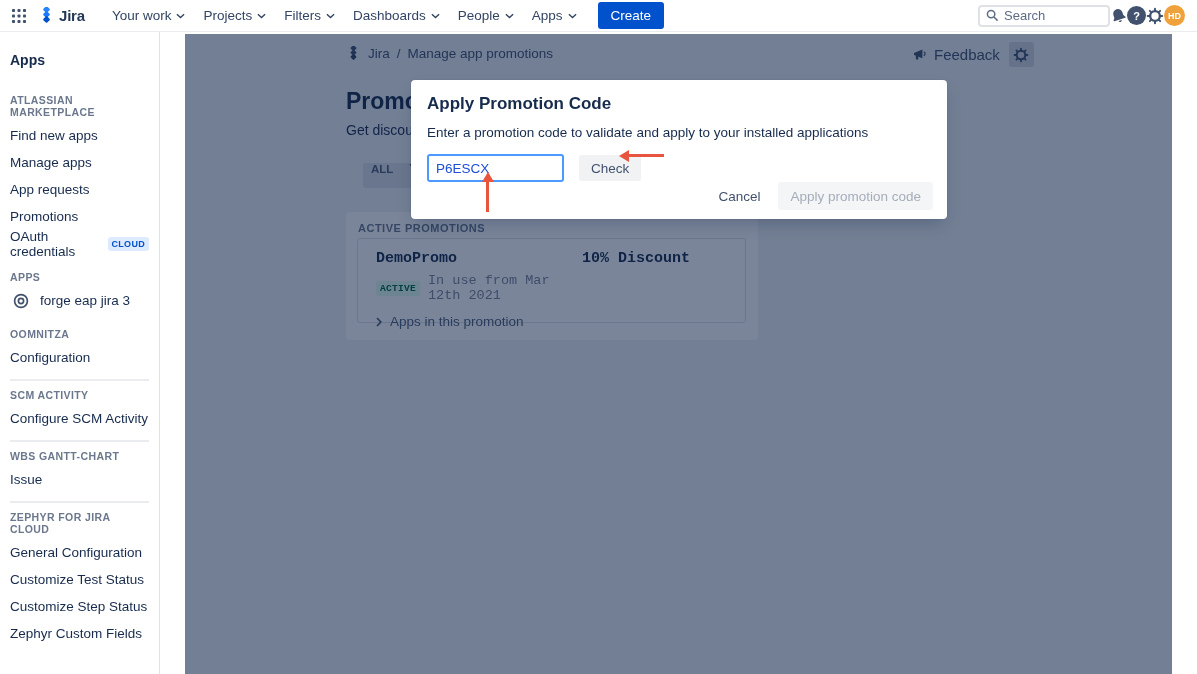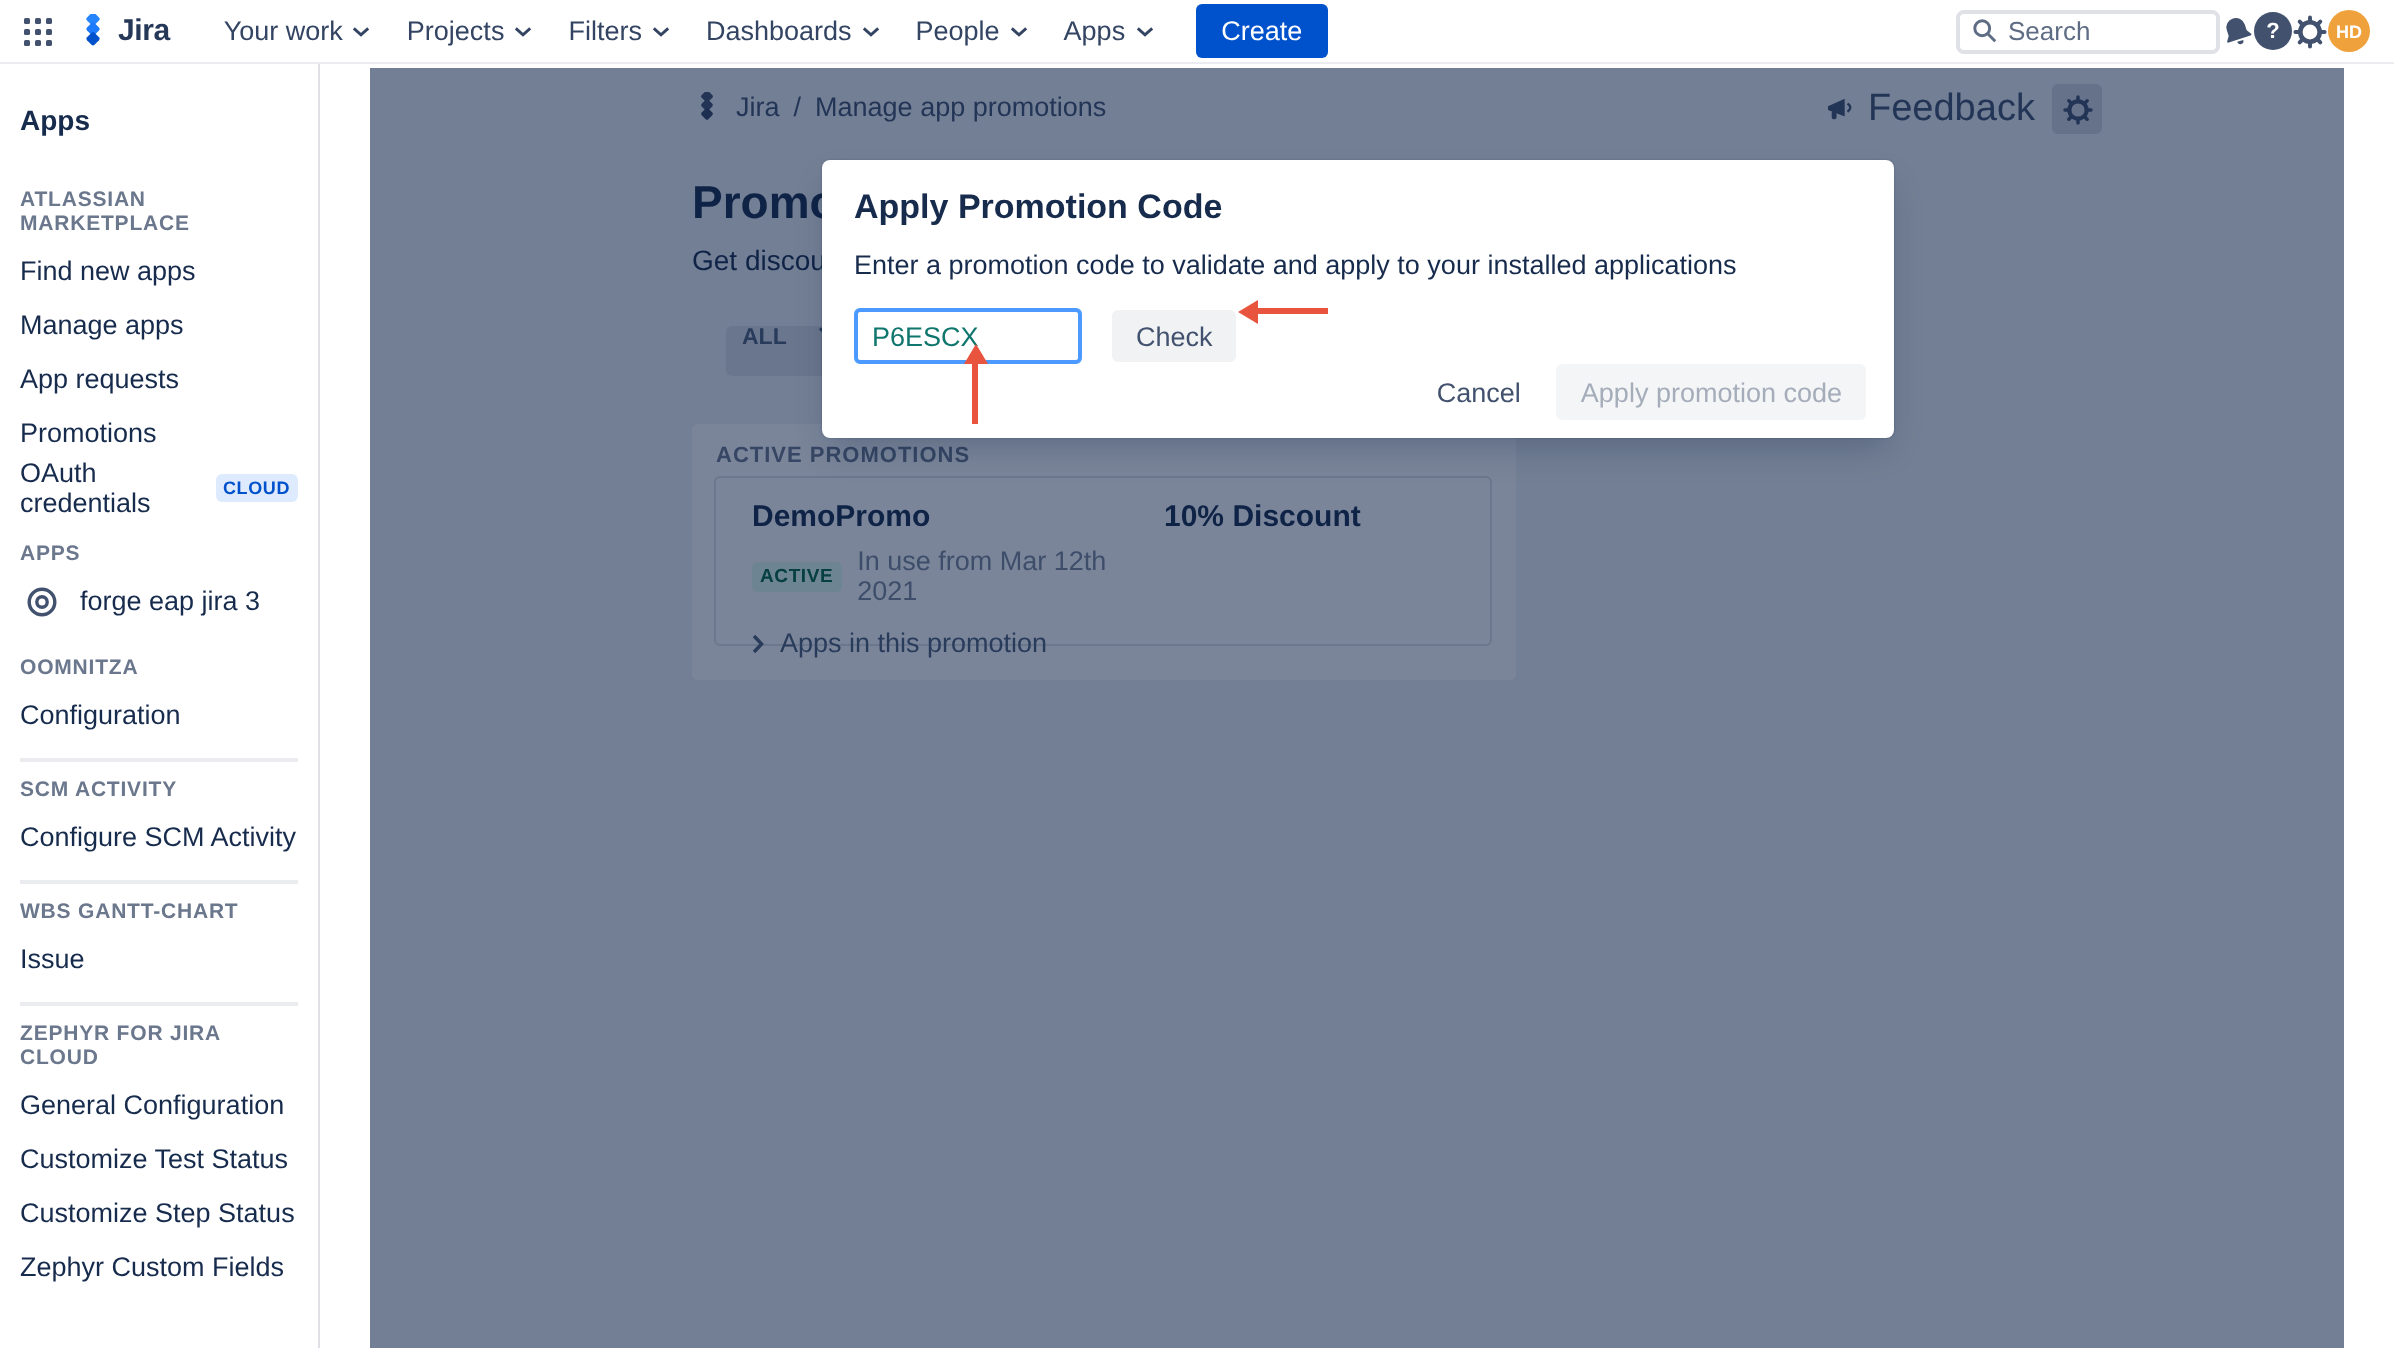--- a/index.html
+++ b/index.html
@@ -80,21 +80,21 @@
     background:#F0F1F4; z-index:1; overflow:hidden;
   }
   .c-breadcrumb {
     position:absolute; left:161px; top:12px; display:flex; align-items:center;
     gap:7px; font-size:13.5px; color:#42526E;
   }
   .c-breadcrumb .crumb { cursor:pointer; }
   .c-actions {
     position:absolute; left:728px; top:8px; display:flex; align-items:center; gap:9px;
   }
-  .c-feedback { display:flex; align-items:center; gap:6px; font-size:19px; color:#42526E; cursor:pointer;text-align:center; }
+  .c-feedback { display:flex; align-items:center; gap:6px; font-size:15px; color:#42526E; cursor:pointer;text-align:center; }
   .c-gearbtn {
     width:25px; height:25px; border-radius:3px; background:rgba(9,30,66,0.13);
     display:flex; align-items:center; justify-content:center; cursor:pointer;
   }
   .c-heading { position:absolute; left:161px; top:54px; font-size:23px; font-weight:700; color:#172B4D; white-space:nowrap; }
   .c-sub { position:absolute; left:161px; top:88px; font-size:14px; color:#172B4D; white-space:nowrap; }
   .c-filter {
     position:absolute; left:178px; top:129px; width:63px; height:25px;
     background:#DCDFE4; border-radius:3px; display:flex; align-items:flex-start;
     justify-content:space-between; padding:0 8px; cursor:pointer;
@@ -106,21 +106,21 @@
   }
   .c-section-label {
     position:absolute; left:12px; top:10px; font-size:11px; font-weight:700;
     color:#6B778C; letter-spacing:0.5px;
   }
   .c-card {
     position:absolute; left:11px; top:26px; width:389px; height:85px;
     background:#fff; border:1px solid #DFE1E6; border-radius:3px;
     padding:11px 18px;
   }
-  .card-grid { display:flex; }
+  .card-grid { display:flex;font-family:Liberation Mono, monospace; }
   .card-col-left { flex:1; }
   .card-col-right { width:145px; }
   .promo-name, .promo-discount { font-size:15px; font-weight:700; color:#172B4D; }
   .promo-row2 { display:flex; align-items:center; gap:8px; margin-top:6px; }
   .badge-active {
     font-size:9.5px; font-weight:700; padding:2px 4px; border-radius:3px;
     letter-spacing:0.3px;
   }
   .promo-usage { font-size:13.5px; color:#7A869A; }
   .promo-billing { font-size:13.5px; color:#172B4D; margin-top:7px; }
@@ -137,22 +137,22 @@
   .modal {
     position:absolute; left:411px; top:80px; width:536px; height:139px;
     background:#fff; border-radius:4px; z-index:30;
     box-shadow:0 8px 16px -4px rgba(9,30,66,0.25), 0 0 1px rgba(9,30,66,0.31);
     padding:14px 16px;
   }
   .modal-title { font-size:17px; font-weight:700; color:#172B4D; }
   .modal-desc { font-size:13.5px; color:#172B4D; margin-top:11px; }
   .modal-row { display:flex; align-items:center; gap:15px; margin-top:14px; }
   .code-input {
-    width:114px; height:28px; border:2px solid #4C9AFF; border-radius:3px;
-    padding:0 7px; font-size:13.5px; color:#0f766e; outline:none;
+    width:137px; height:28px; border:2px solid #4C9AFF; border-radius:3px;
+    padding:0 7px; font-size:13.5px; color:#1d4ed8; outline:none;
     font-family:inherit; background:#fff;
   }
   .btn-check {
     background:#F1F2F4; border:none; border-radius:3px; color:#42526E;
     font-size:13.5px; padding:6px 12px; cursor:pointer; font-family:inherit; height:26px;
   }
   .modal-footer {
     position:absolute; right:14px; bottom:9px; display:flex; align-items:center; gap:6px;
   }
   .btn-cancel {

